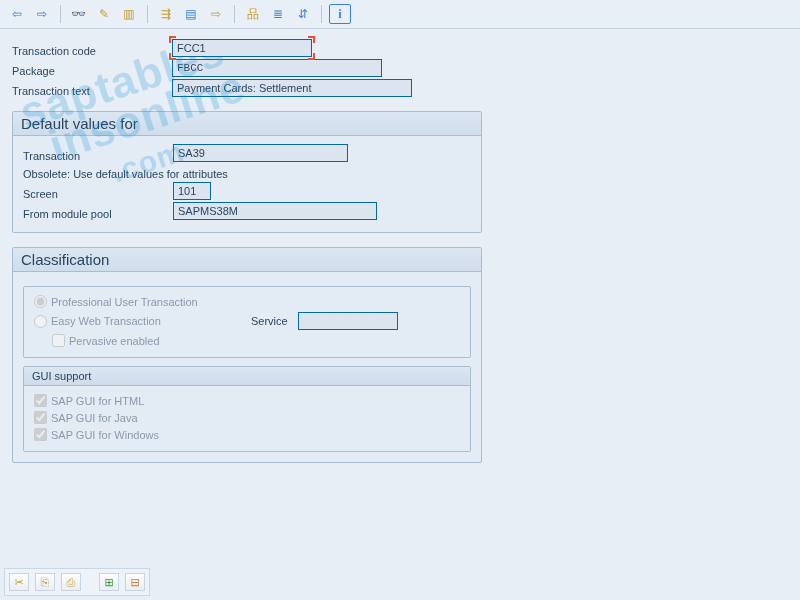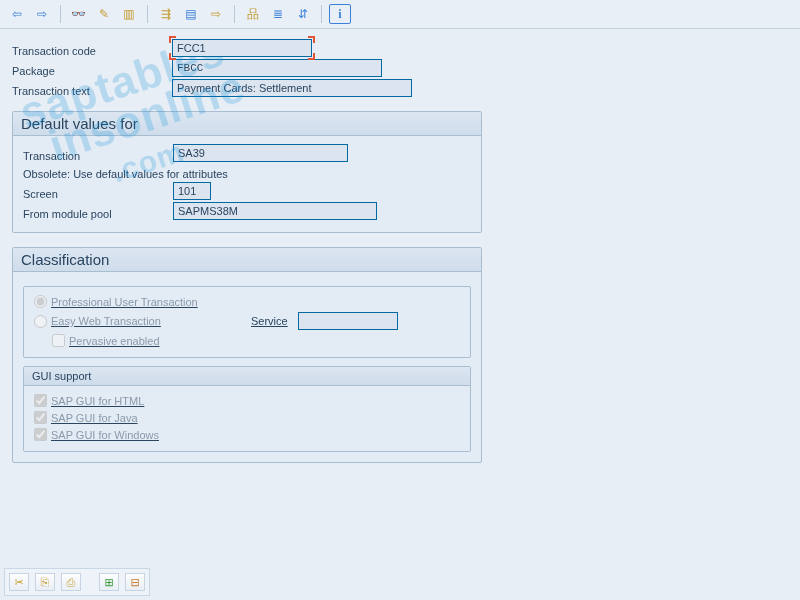--- a/index.html
+++ b/index.html
@@ -115,21 +115,20 @@
     margin-top: 8px;
     background: #e3ebf4;
   }
   .sub > .shd {
     background: linear-gradient(#dbe6f1,#cfdceb);
     border-bottom: 1px solid #a9bdd1;
     padding: 3px 8px;
   }
   .sub > .sbd {
     padding: 6px 10px 8px 10px;
-    text-decoration: underline;
   }
   .disabled { color: #8a99ab; }
   input[type=checkbox], input[type=radio]{
     margin: 0 4px 0 0;
     vertical-align: middle;
   }
   .chk-row, .rad-row {
     display: flex; align-items: center;
     padding: 2px 0;
   }

